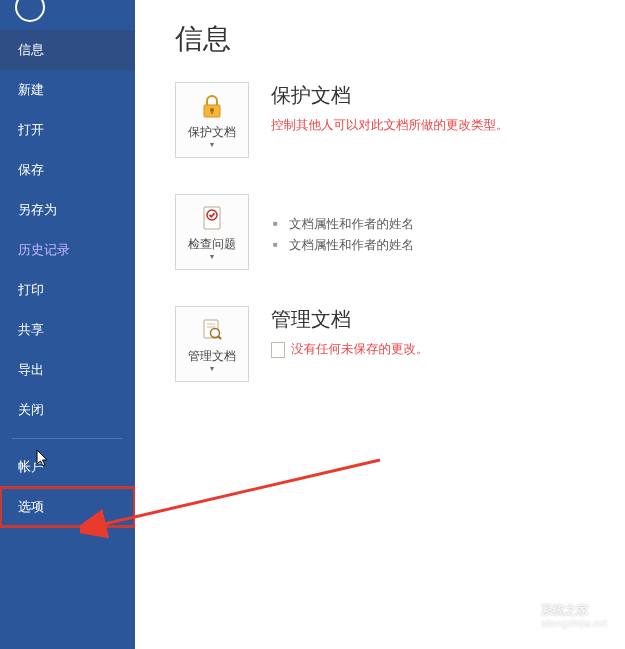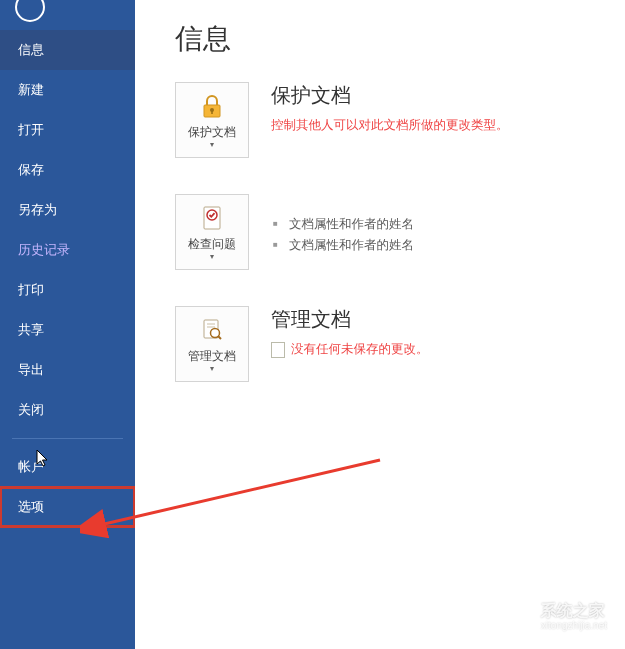--- a/index.html
+++ b/index.html
@@ -146,21 +146,21 @@
       font-size: 12px;
       display: flex;
       align-items: center;
       text-shadow: 0 0 2px rgba(0,0,0,0.3);
     }
     .watermark .wm-icon {
       width: 36px;
       height: 30px;
       margin-right: 6px;
     }
-    .wm-text { line-height: 1.2; font-size: 16px; font-weight: bold; }
+    .wm-text { line-height: 1.2; font-size: 12px; font-weight: bold; }
     .wm-sub { font-size: 10px; opacity: 0.8; }
     .cursor-svg {
       position: absolute;
       top: 448px;
       left: 35px;
       pointer-events: none;
     }
   </style>
 </head>
 <body>

